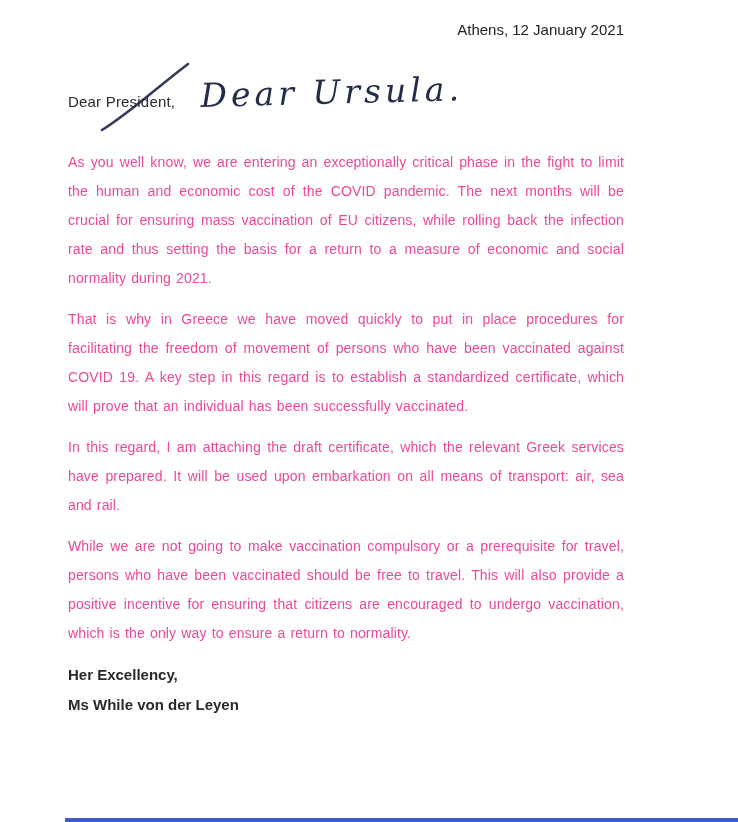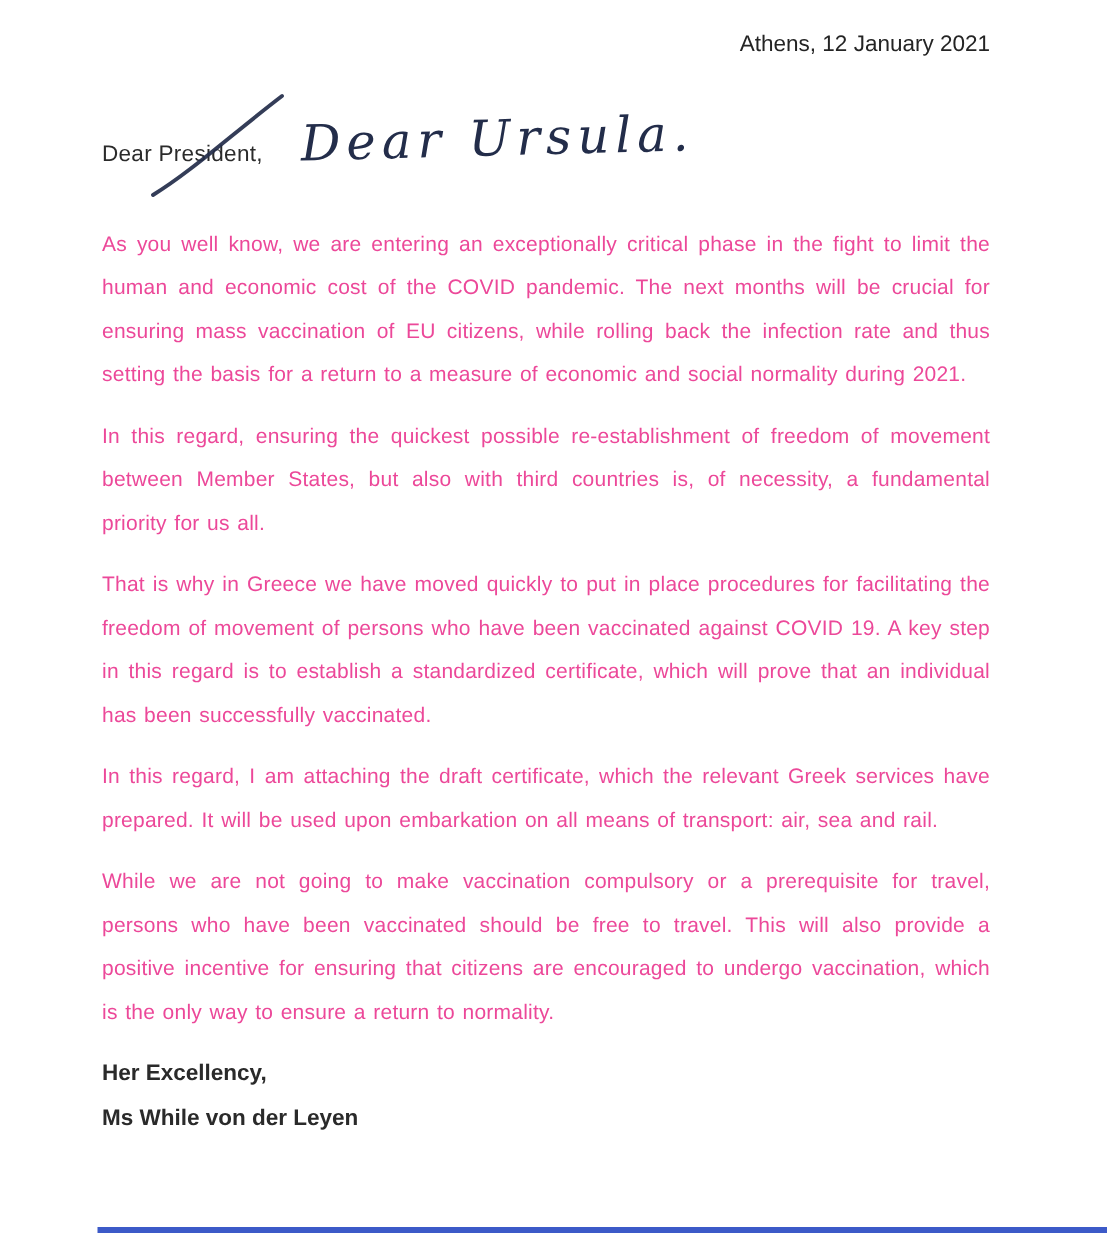--- a/index.html
+++ b/index.html
@@ -7,21 +7,21 @@
     --text:#2f2f2f;
     --footer-bar:#3c5ac8;
     --paper:#ffffff;
   }
   html,body{margin:0;padding:0;background:#ffffff;}
   .page{
     position:relative;
     width:738px;height:822px;
     box-sizing:border-box;
     background:var(--paper);
-    padding:20px 78px 0 68px;
+    padding:20px 114px 0 68px;
     font-family:"Liberation Sans","DejaVu Sans",sans-serif;
     color:var(--text);
     overflow:hidden;
   }
   .dateline{
     text-align:right;
     font-size:15px;
     line-height:20px;
     margin-bottom:36px;
     color:#242424;
@@ -102,21 +102,20 @@
   <div class="salutation-row">
     <span class="salutation-typed">Dear President,</span>
     <svg class="strike-svg" viewBox="0 0 100 72" aria-hidden="true">
       <path d="M 6 68 C 32 52, 58 28, 92 2"></path>
     </svg>
     <span class="salutation-hand">Dear Ursula.</span>
   </div>
 
   <div class="body-text">
     <p>As you well know, we are entering an exceptionally critical phase in the fight to limit the human and economic cost of the COVID pandemic. The next months will be crucial for ensuring mass vaccination of EU citizens, while rolling back the infection rate and thus setting the basis for a return to a measure of economic and social normality during 2021.</p>
-    <p>In this regard, ensuring the quickest possible re-establishment of freedom of movement between Member States, but also with third countries is, of necessity, a fundamental priority for us all.</p>
     <p>That is why in Greece we have moved quickly to put in place procedures for facilitating the freedom of movement of persons who have been vaccinated against COVID 19. A key step in this regard is to establish a standardized certificate, which will prove that an individual has been successfully vaccinated.</p>
     <p>In this regard, I am attaching the draft certificate, which the relevant Greek services have prepared. It will be used upon embarkation on all means of transport: air, sea and rail.</p>
     <p>While we are not going to make vaccination compulsory or a prerequisite for travel, persons who have been vaccinated should be free to travel. This will also provide a positive incentive for ensuring that citizens are encouraged to undergo vaccination, which is the only way to ensure a return to normality.</p>
   </div>
 
   <div class="closing">
     <p>Her Excellency,</p>
     <p>Ms While von der Leyen</p>
   </div>
 

